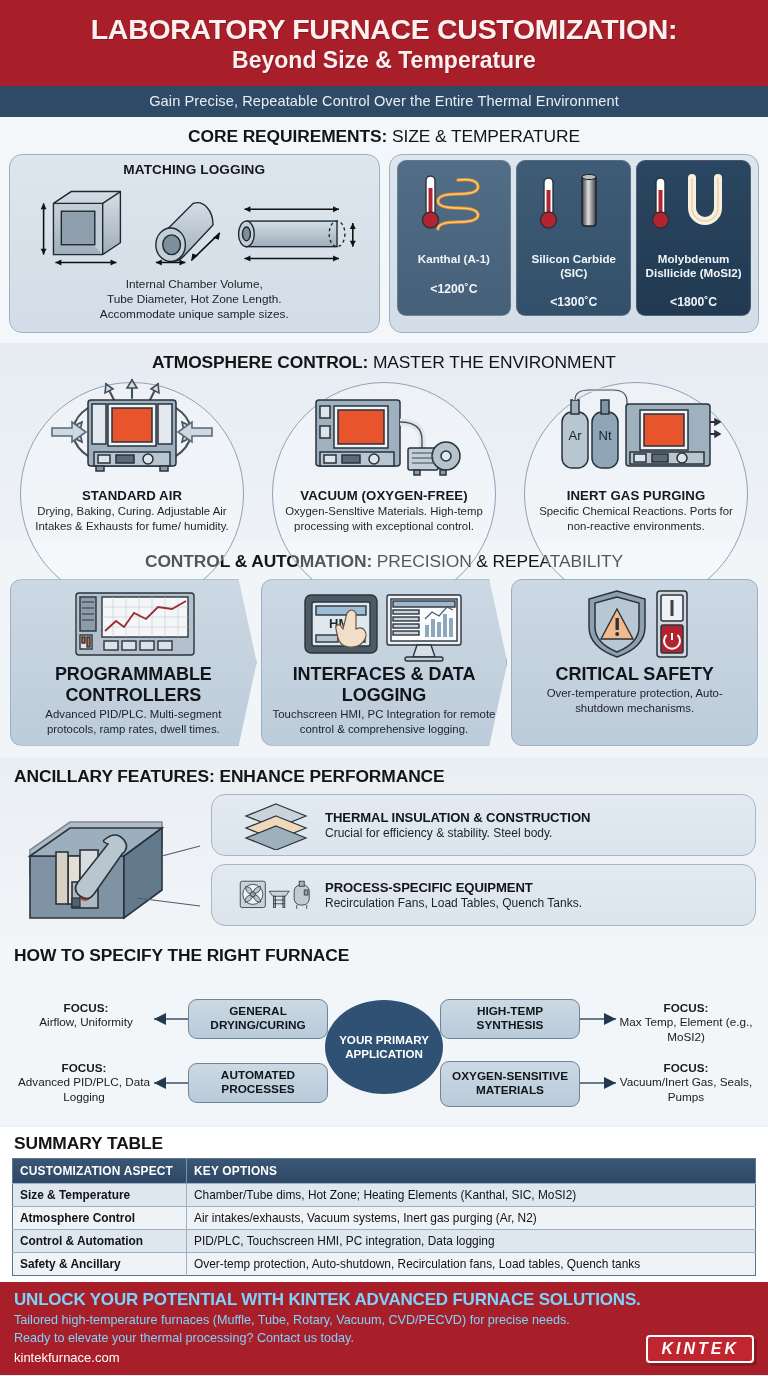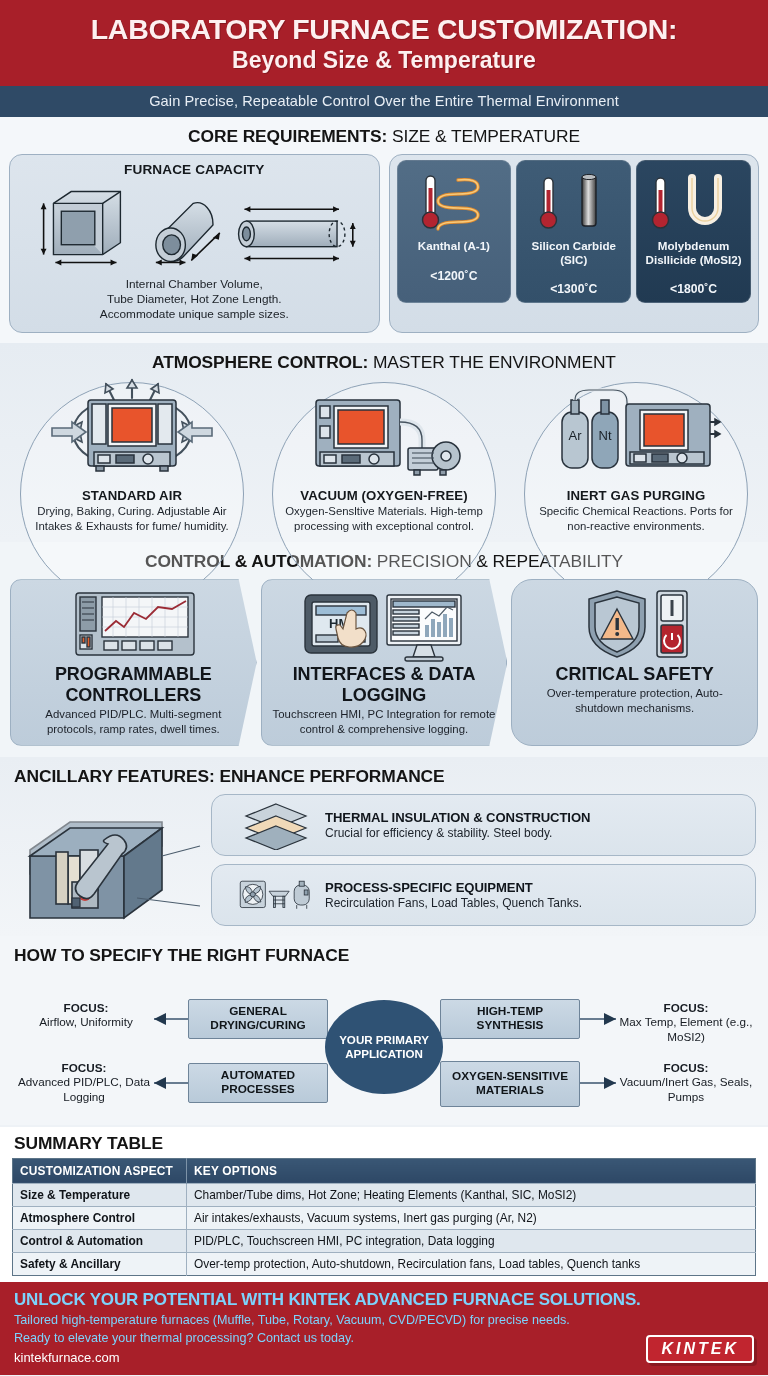--- a/index.html
+++ b/index.html
@@ -83,21 +83,21 @@
   .temp-row { display: flex; gap: 5px; padding: 5px 7px 8px; }
   .temp-card {
     flex: 1; border-radius: 9px; padding: 6px 3px 6px;
     text-align: center; color: #f2f6fa;
     border: 1px solid rgba(255,255,255,.16);
   }
   .tc1 { background: linear-gradient(180deg,#526d86 0%,#46607a 100%); }
   .tc2 { background: linear-gradient(180deg,#3f5c76 0%,#33506a 100%); }
   .tc3 { background: linear-gradient(180deg,#2b4660 0%,#213a52 100%); }
   .temp-art { height: 72px; display: flex; align-items: center; justify-content: center; gap: 5px; }
-  .temp-name { font-size: 11.6px; font-weight: bold; line-height: 1.16; }
+  .temp-name { font-size: 11.6px; font-weight: bold; line-height: 1.16; margin-top: 13px; }
   .temp-val  { font-size: 12.2px; font-weight: bold; margin-top: 16px; }
 
   
   .atm-row { display: flex; padding: 0 6px 8px; }
   .atm-cell { flex: 1; position: relative; display: flex; flex-direction: column; align-items: center; }
   .atm-ellipse {
     position: absolute; left: 50%; top: 2px; transform: translateX(-50%);
     width: 224px; height: 224px; border: 1.2px solid #8ea2b6;
     border-radius: 50%; background: rgba(255,255,255,.28);
   }
@@ -105,21 +105,21 @@
   .atm-art { height: 108px; display: flex; align-items: flex-end; justify-content: center; padding-bottom: 2px; }
   .atm-h { font-size: 13.2px; font-weight: bold; color: #14181c; letter-spacing: .1px; }
   .atm-p { font-size: 11.4px; color: #1c222a; line-height: 1.3; padding: 1px 24px 0; }
 
   
   .ctl-row { display: flex; gap: 4px; padding: 0 10px 11px; }
   .chev {
     flex: 1; position: relative;
     background: linear-gradient(180deg,#ccd8e3 0%,#bdccda 100%);
     border: 1.2px solid #9db0c2;
-    border-radius: 21px;
+    border-radius: 11px;
     text-align: center; padding: 6px 10px 8px;
   }
   .chev.arrowed { clip-path: polygon(0 0, calc(100% - 18px) 0, 100% 50%, calc(100% - 18px) 100%, 0 100%); border-radius: 11px; }
   .chev-art { height: 78px; display: flex; align-items: center; justify-content: center; gap: 8px; }
   .chev-h { font-size: 18px; font-weight: bold; color: #11151a; letter-spacing: -0.1px; }
   .chev-p { font-size: 11.4px; color: #1b2028; line-height: 1.3; margin-top: 1px; }
 
   
   .anc-wrap { display: flex; padding: 0 12px 10px; gap: 4px; align-items: center; }
   .toolbox { width: 195px; height: 132px; position: relative; flex: none; }
@@ -131,21 +131,21 @@
   }
   .anc-icon { width: 74px; flex: none; display: flex; align-items: center; justify-content: center; gap: 4px; }
   .anc-h { font-size: 13.1px; font-weight: bold; color: #11161c; letter-spacing: -0.1px; }
   .anc-p { font-size: 12px; color: #1b2129; margin-top: 1px; }
 
   
   .flow { position: relative; height: 152px; margin: 0 8px 2px; }
   .flow svg { position: absolute; inset: 0; }
   .fbox {
     position: absolute; background: linear-gradient(180deg,#ccd9e5 0%,#b9cad9 100%);
-    border: 1.4px solid #6e8499; border-radius: 2px;
+    border: 1.4px solid #6e8499; border-radius: 9px;
     display: flex; align-items: center; justify-content: center; text-align: center;
     font-size: 11.8px; font-weight: bold; color: #101519; line-height: 1.18; padding: 2px;
   }
   .ftext {
     position: absolute; font-size: 11.7px; color: #171c23; line-height: 1.25; text-align: center;
   }
   .ftext b { font-weight: bold; }
   .fcenter {
     position: absolute; left: 50%; top: 27px; transform: translateX(-50%);
     width: 118px; height: 94px; border-radius: 50%;
@@ -192,21 +192,21 @@
   </div>
   <div class="subbar">Gain Precise, Repeatable Control Over the Entire Thermal Environment</div>
 
   <div class="band-a">
     <div class="sec-title">
       <span class="b">CORE REQUIREMENTS:</span><span class="n"> SIZE &amp; TEMPERATURE</span>
     </div>
     <div class="core-row">
 
       <div class="panel">
-        <div class="panel-title">FURNACE CAPACITY</div>
+        <div class="panel-title">MATCHING LOGGING</div>
         <div class="capacity-art">
           <svg width="100%" height="92" viewBox="0 0 358 92">
             <defs>
               <linearGradient id="mg" x1="0" y1="0" x2="0" y2="1">
                 <stop offset="0" stop-color="#d5dee6"></stop>
                   <stop offset="1" stop-color="#9fadba"></stop>
               </linearGradient>
             </defs>
 
             <g stroke="#1d2830" stroke-width="1.4" fill="url(#mg)">

